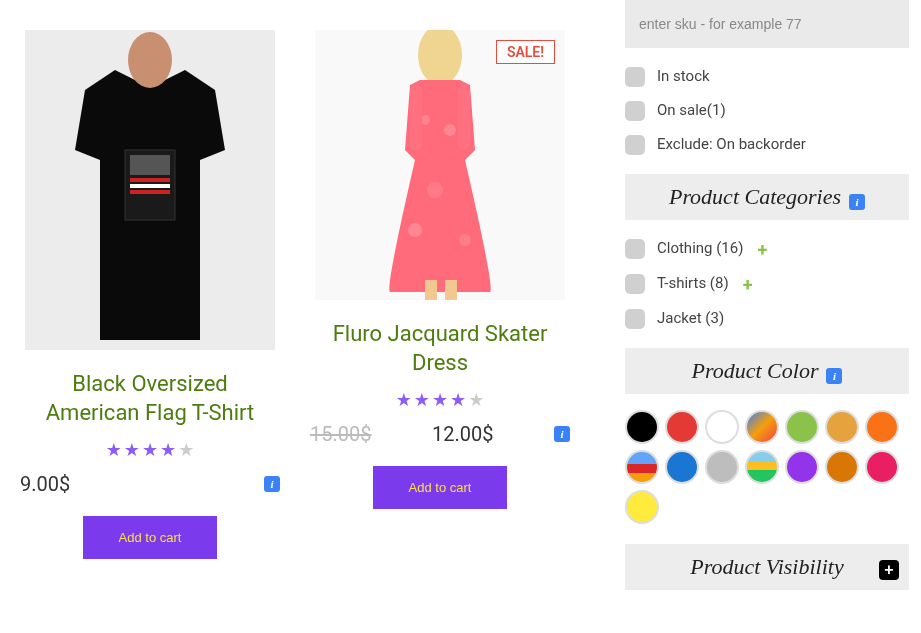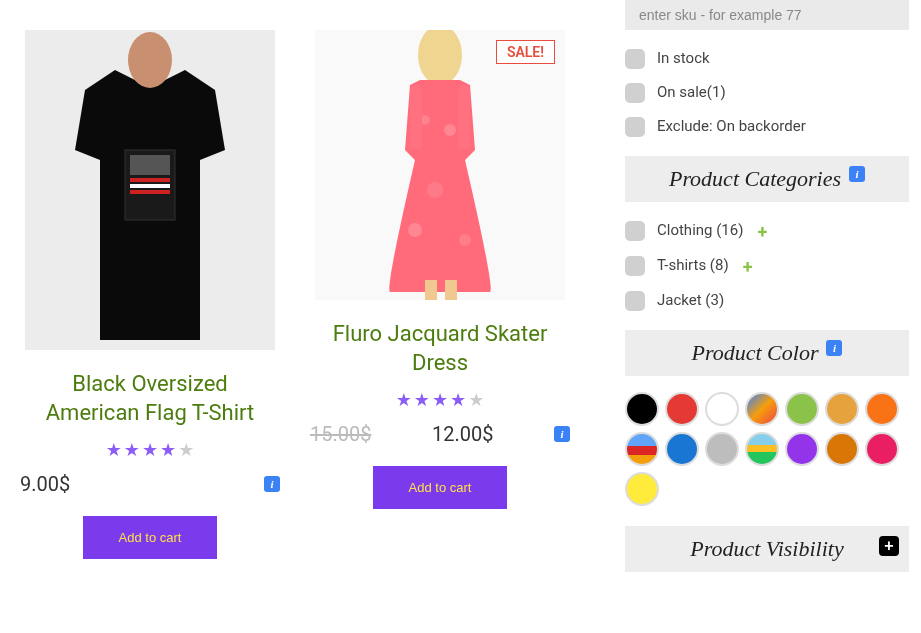--- a/index.html
+++ b/index.html
@@ -94,21 +94,21 @@
       cursor: pointer;
     }
     .sidebar {
       width: 300px;
       padding: 0 12px 0 4px;
     }
     .search-box {
       width: 100%;
       border: none;
       background: #eaeaea;
-      padding: 7px 14px;
+      padding: 16px 14px;
       font-size: 14px;
       color: #666;
       margin-bottom: 12px;
     }
     .search-box::placeholder { color: #888; }
     .filter-item {
       display: flex;
       align-items: flex-start;
       gap: 12px;
       padding: 7px 0;
@@ -133,21 +133,21 @@
     .section-header {
       background: #ededed;
       padding: 10px 12px;
       margin: 12px 0;
       text-align: center;
       font-family: 'Brush Script MT', cursive;
       font-size: 22px;
       font-style: italic;
       color: #222;
       display: flex;
-      align-items: flex-start;
+      align-items: flex-end;
       justify-content: center;
       gap: 8px;
       position: relative;
     }
     .color-swatches {
       display: flex;
       flex-wrap: wrap;
       gap: 6px;
       padding: 4px 0 8px;
     }

